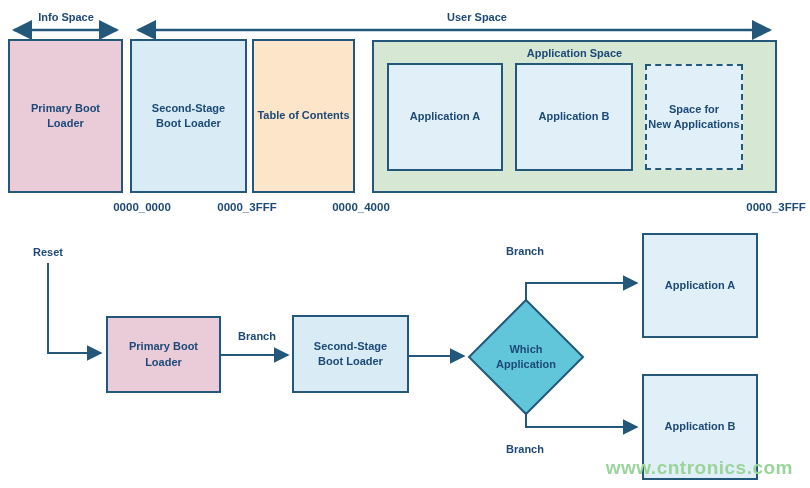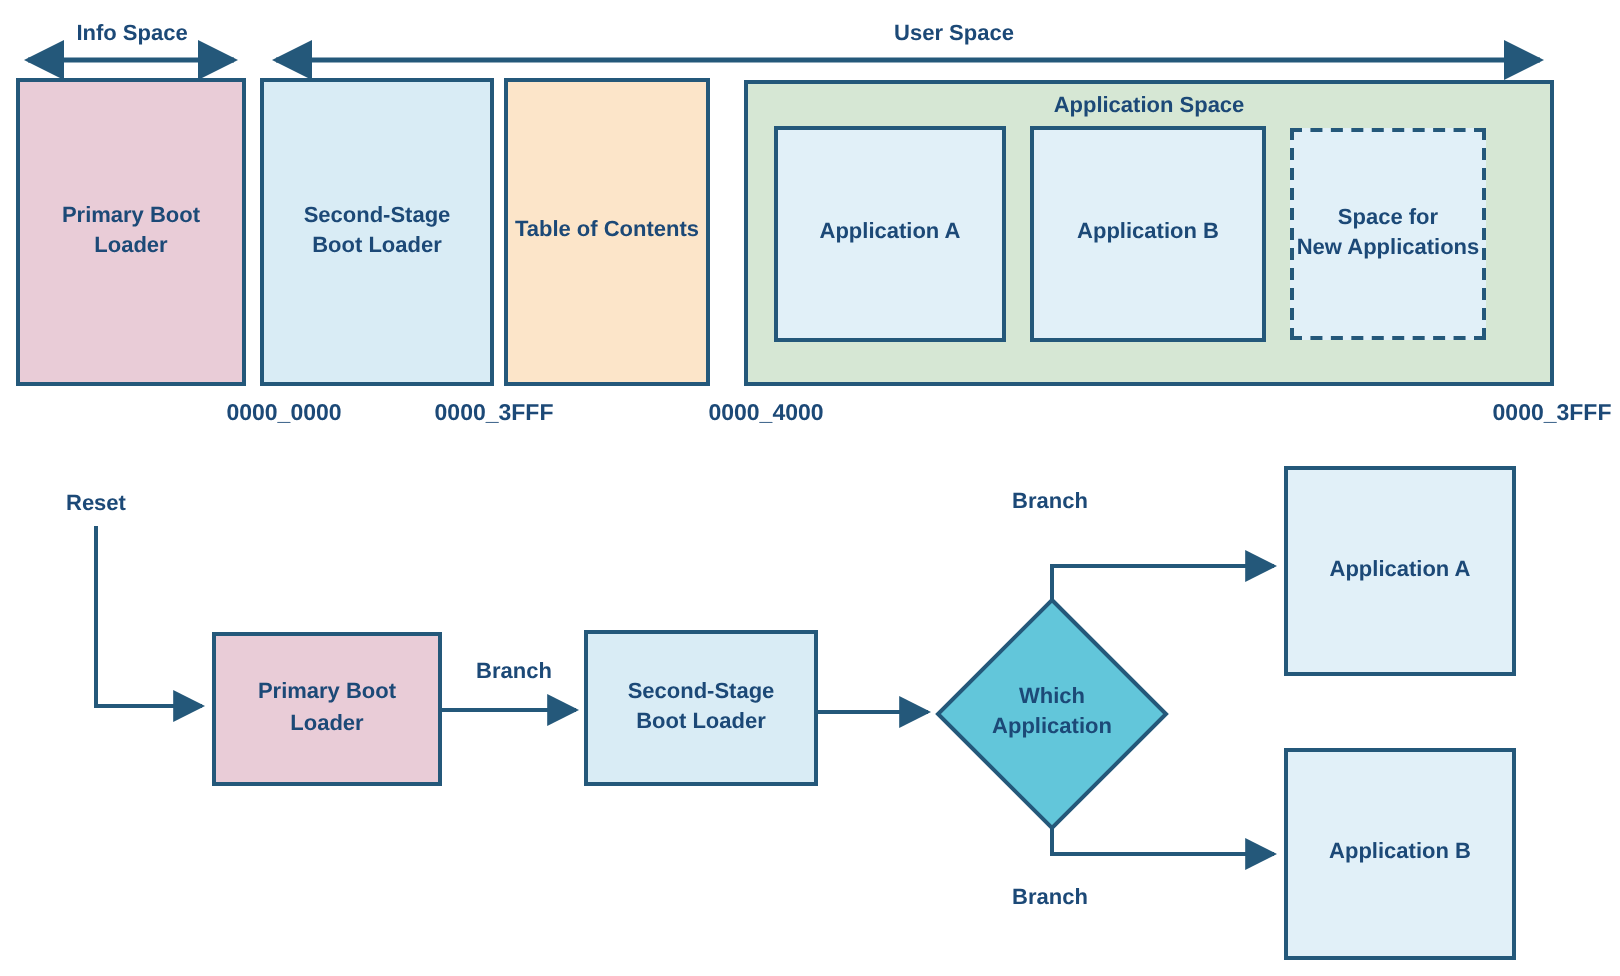--- a/index.html
+++ b/index.html
@@ -78,29 +78,30 @@
   <div id="blk-appspace">
     <div id="appspace-label">Application Space</div>
     <div class="box" id="blk-appA">Application A</div>
     <div class="box" id="blk-appB">Application B</div>
     <div class="box" id="blk-new">Space for
 New Applications</div>
   </div>
 
   <div class="lbl addr centered" style="left:126px;margin-left:16px;">0000_0000</div>
   <div class="lbl addr centered" style="left:247px;">0000_3FFF</div>
-  <div class="lbl addr centered" style="left:383px;">0000_4000</div>
+  <div class="lbl addr centered" style="left:361px;">0000_4000</div>
   <div class="lbl addr centered" style="left:776px;">0000_3FFF</div>
 
   <div class="lbl" style="left:33px;top:246px;">Reset</div>
   <div class="box" id="fc-pbl">Primary Boot
 Loader</div>
   <div class="lbl centered" style="left:257px;top:330px;">Branch</div>
   <div class="box" id="fc-ssbl">Second-Stage
 Boot Loader</div>
   <div id="decision-label">Which
 Application</div>
   <div class="lbl centered" style="left:525px;top:245px;">Branch</div>
   <div class="lbl centered" style="left:525px;top:443px;">Branch</div>
   <div class="box" id="fc-appA">Application A</div>
   <div class="box" id="fc-appB">Application B</div>
 
+  <div id="watermark">www.cntronics.com</div>
 </div>
 
 </body></html>

